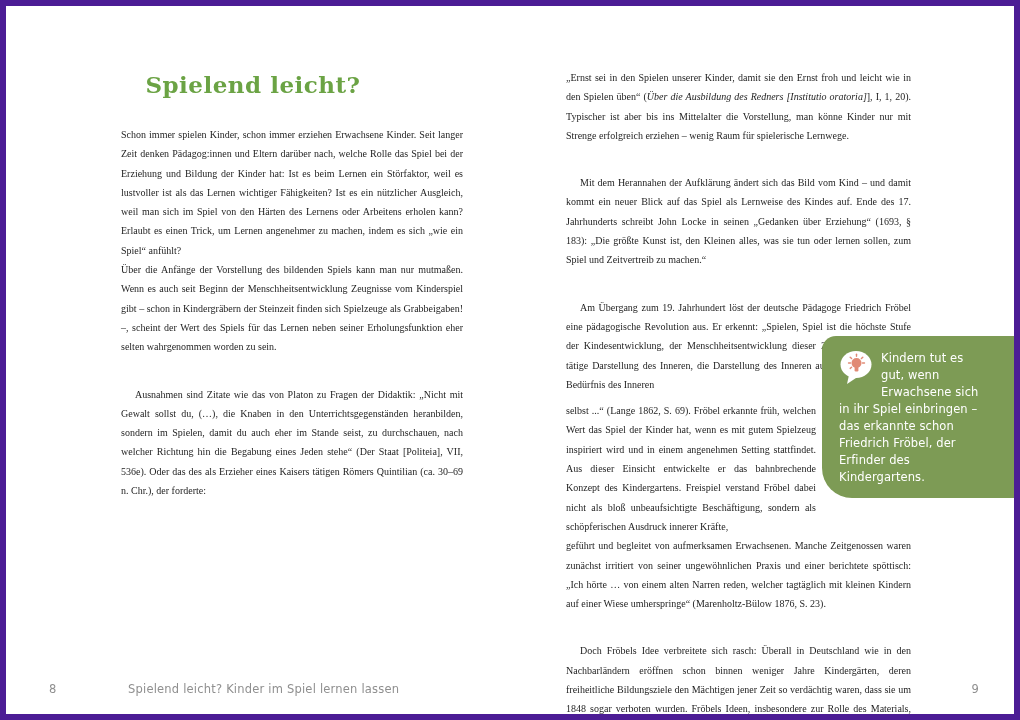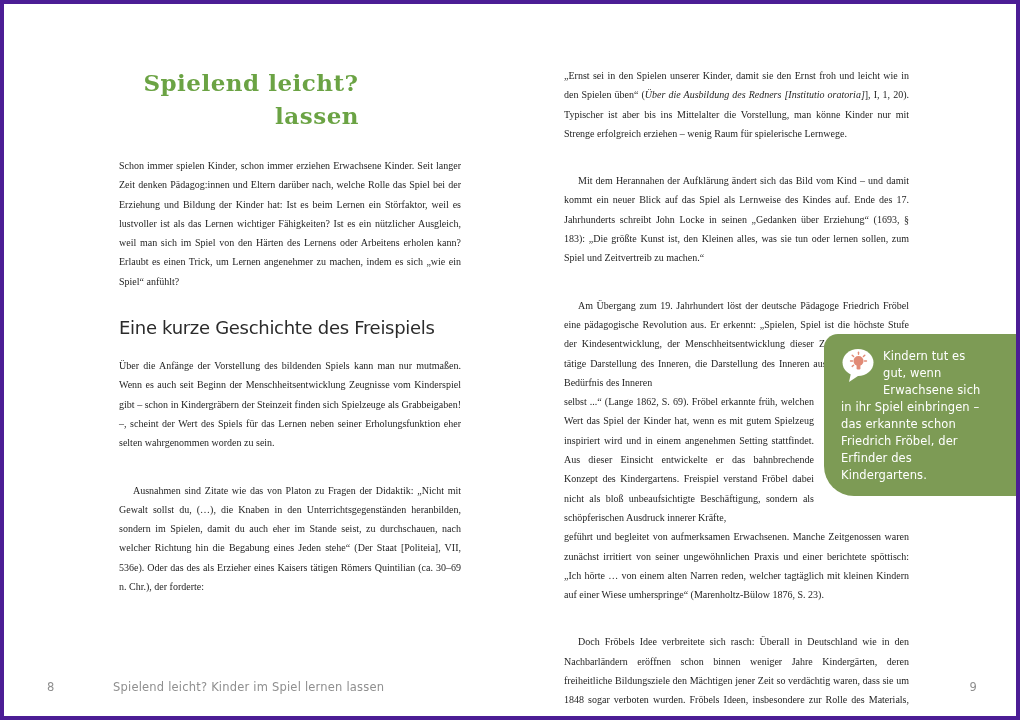--- a/index.html
+++ b/index.html
@@ -1,20 +1,20 @@
 <!DOCTYPE html>
 <html lang="de"><head>
 <meta charset="utf-8">
 <style>
   html,body{margin:0;padding:0;background:#fff;}
   .canvas{
     position:relative;
     width:1020px;height:720px;
     box-sizing:border-box;
-    border:4px solid #4c1d95;
+    border:6px solid #4c1d95;
     background:#ffffff;
     overflow:hidden;
     font-family:"Liberation Serif", serif;
     text-decoration:underline;
   }
   .page{position:absolute;top:0;height:720px;box-sizing:border-box;}
   .page-left{left:0;width:510px;padding:62px 53px 0 115px;}
   .page-right{left:510px;width:510px;padding:62px 115px 0 50px;}
 
   
@@ -34,21 +34,21 @@
   
   .body-p{
     margin:0;
     font-size:10px;
     line-height:19.3px;
     color:#1e1e1e;
     text-align:justify;
     hyphens:auto;
   }
   .indent{text-indent:14px;margin-top:28px;}
-  .narrow{width:250px;}
+  .narrow{width:250px;margin-top:7px;}
   .body-p em{font-style:italic;}
 
   .section-heading{
     margin:26px 0 18px 0;
     font-family:"DejaVu Sans", sans-serif;
     font-weight:normal;
     font-size:18px;
     letter-spacing:-0.3px;
     color:#2b2b2b;
     white-space:nowrap;
@@ -80,37 +80,35 @@
   
   .footer{
     position:absolute;
     top:676px;
     font-family:"DejaVu Sans", sans-serif;
     font-size:11.5px;
     color:#8f8f8f;
     letter-spacing:0.2px;
   }
   .footer-pagenum-left{left:43px;}
-  .footer-running{left:109px;}
+  .footer-running{left:122px;}
   .footer-pagenum-right{left:953px;width:20px;text-align:right;}
 </style>
 </head>
 <body>
 
 <div class="canvas">
 
   <section class="page page-left">
     <h1 class="display-heading">
       <span class="dh-line dh-l1">Spielend leicht?</span>
-      <span class="dh-line dh-l3">lassen</span>
     </h1>
 
     <p class="body-p">Schon immer spielen Kinder, schon immer erziehen Erwachsene Kinder. Seit langer Zeit denken Pädagog:innen und Eltern darüber nach, welche Rolle das Spiel bei der Erziehung und Bildung der Kinder hat: Ist es beim Lernen ein Störfaktor, weil es lustvoller ist als das Lernen wichtiger Fähigkeiten? Ist es ein nützlicher Ausgleich, weil man sich im Spiel von den Härten des Lernens oder Arbeitens erholen kann? Erlaubt es einen Trick, um Lernen angenehmer zu machen, indem es sich „wie ein Spiel“ anfühlt?</p>
 
-    <h2 class="section-heading">Eine kurze Geschichte des Freispiels</h2>
 
     <p class="body-p">Über die Anfänge der Vorstellung des bildenden Spiels kann man nur mutmaßen. Wenn es auch seit Beginn der Menschheitsentwicklung Zeugnisse vom Kinderspiel gibt – schon in Kindergräbern der Steinzeit finden sich Spielzeuge als Grabbeigaben! –, scheint der Wert des Spiels für das Lernen neben seiner Erholungsfunktion eher selten wahrgenommen worden zu sein.</p>
     <p class="body-p indent">Ausnahmen sind Zitate wie das von Platon zu Fragen der Didaktik: „Nicht mit Gewalt sollst du, (…), die Knaben in den Unterrichtsgegenständen heranbilden, sondern im Spielen, damit du auch eher im Stande seist, zu durchschauen, nach welcher Richtung hin die Begabung eines Jeden stehe“ (Der Staat [Politeia], VII, 536e). Oder das des als Erzieher eines Kaisers tätigen Römers Quintilian (ca. 30–69 n. Chr.), der forderte:</p>
   </section>
 
   <section class="page page-right">
     <p class="body-p"><span>„Ernst sei in den Spielen unserer Kinder, damit sie den Ernst froh und leicht wie in den Spielen üben“ (</span><em>Über die Ausbildung des Redners [Institutio oratoria]</em><span>], I, 1, 20). Typischer ist aber bis ins Mittelalter die Vorstellung, man könne Kinder nur mit Strenge erfolgreich erziehen – wenig Raum für spielerische Lernwege.</span></p>
     <p class="body-p indent">Mit dem Herannahen der Aufklärung ändert sich das Bild vom Kind – und damit kommt ein neuer Blick auf das Spiel als Lernweise des Kindes auf. Ende des 17. Jahrhunderts schreibt John Locke in seinen „Gedanken über Erziehung“ (1693, § 183): „Die größte Kunst ist, den Kleinen alles, was sie tun oder lernen sollen, zum Spiel und Zeitvertreib zu machen.“</p>
     <p class="body-p indent">Am Übergang zum 19. Jahrhundert löst der deutsche Pädagoge Friedrich Fröbel eine pädagogische Revolution aus. Er erkennt: „Spielen, Spiel ist die höchste Stufe der Kindesentwicklung, der Menschheitsentwicklung dieser Zeit, denn es ist frei tätige Darstellung des Inneren, die Darstellung des Inneren aus Notwendigkeit und Bedürfnis des Inneren</p>
     <p class="body-p narrow">selbst ...“ (Lange 1862, S. 69). Fröbel erkannte früh, welchen Wert das Spiel der Kinder hat, wenn es mit gutem Spielzeug inspiriert wird und in einem angenehmen Setting stattfindet. Aus dieser Einsicht entwickelte er das bahnbrechende Konzept des Kindergartens. Freispiel verstand Fröbel dabei nicht als bloß unbeaufsichtigte Beschäftigung, sondern als schöpferischen Ausdruck innerer Kräfte,</p>

